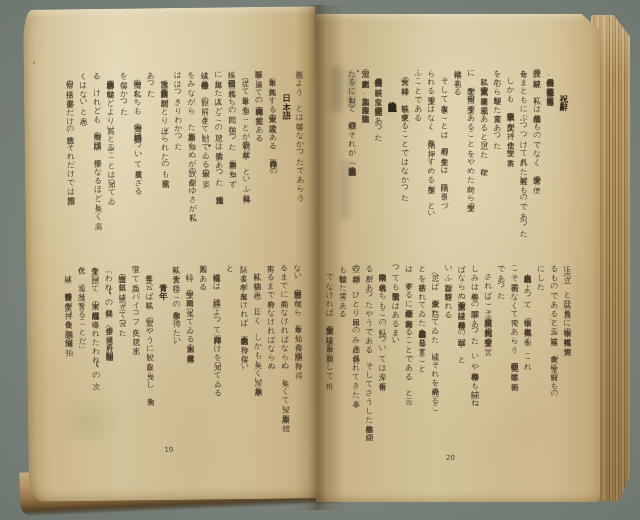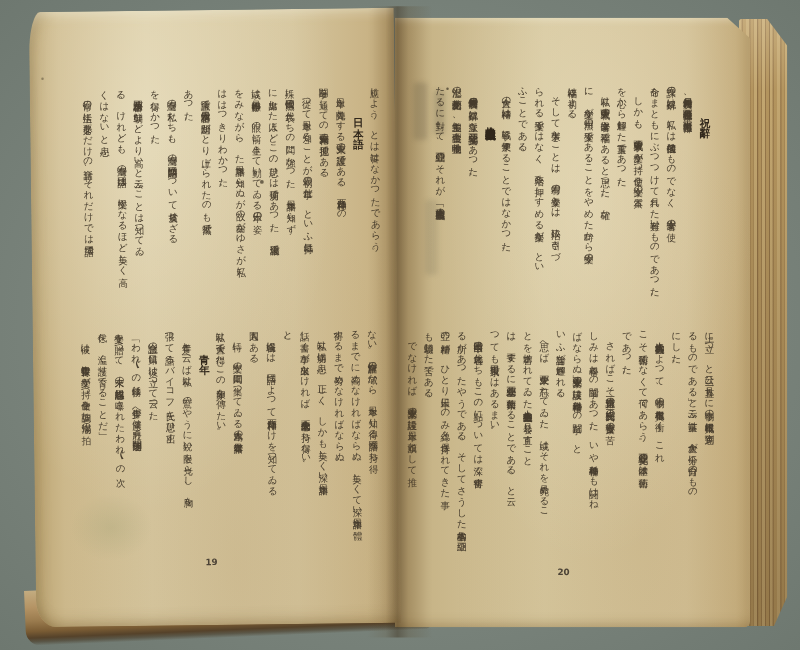--- a/index.html
+++ b/index.html
@@ -46,21 +46,21 @@
   
   .band{position:absolute;writing-mode:vertical-rl;text-orientation:upright;
     font-size:7.6px;color:#463c2d;letter-spacing:0.2px;}
   .band .line{margin:0;white-space:nowrap;}
   .band-rt{top:50px;right:30px;height:196px;line-height:13.2px;}
   .band-rb{top:246px;right:26px;height:198px;line-height:13.2px;}
   .band-lt{top:58px;right:10px;height:198px;line-height:13.5px;}
   .band-lb{top:252px;right:14px;height:198px;line-height:13.5px;}
   .band .heading{font-weight:700;font-size:8.4px;color:#30271b;}
   .band .spaced{letter-spacing:8px;}
-  .page-num{position:absolute;font-size:7px;color:#4c4336;font-family:"DejaVu Sans",sans-serif;font-weight:bold;}
+  .page-num{position:absolute;font-size:7px;color:#4c4336;font-family:"DejaVu Sans",sans-serif;}
   .pn-left{left:136px;top:438px;}
   .pn-right{left:130px;top:440px;}
   .ghost{position:absolute;pointer-events:none;filter:blur(2px);background:rgba(70,66,52,0.20);border-radius:3px;}
   .g1{left:15px;top:52px;width:11px;height:46px;}
   .g2{left:31px;top:58px;width:9px;height:36px;}
   .g3{left:24px;top:146px;width:10px;height:60px;background:rgba(70,66,52,0.13);}
   .stain{position:absolute;left:28px;top:386px;width:66px;height:54px;pointer-events:none;
     background:radial-gradient(ellipse at 50% 50%, rgba(128,138,92,0.18), rgba(0,0,0,0) 70%);}
   .speck{position:absolute;width:3px;height:3px;border-radius:50%;background:rgba(50,42,28,0.65);}
   .s1{left:208px;top:144px;}

